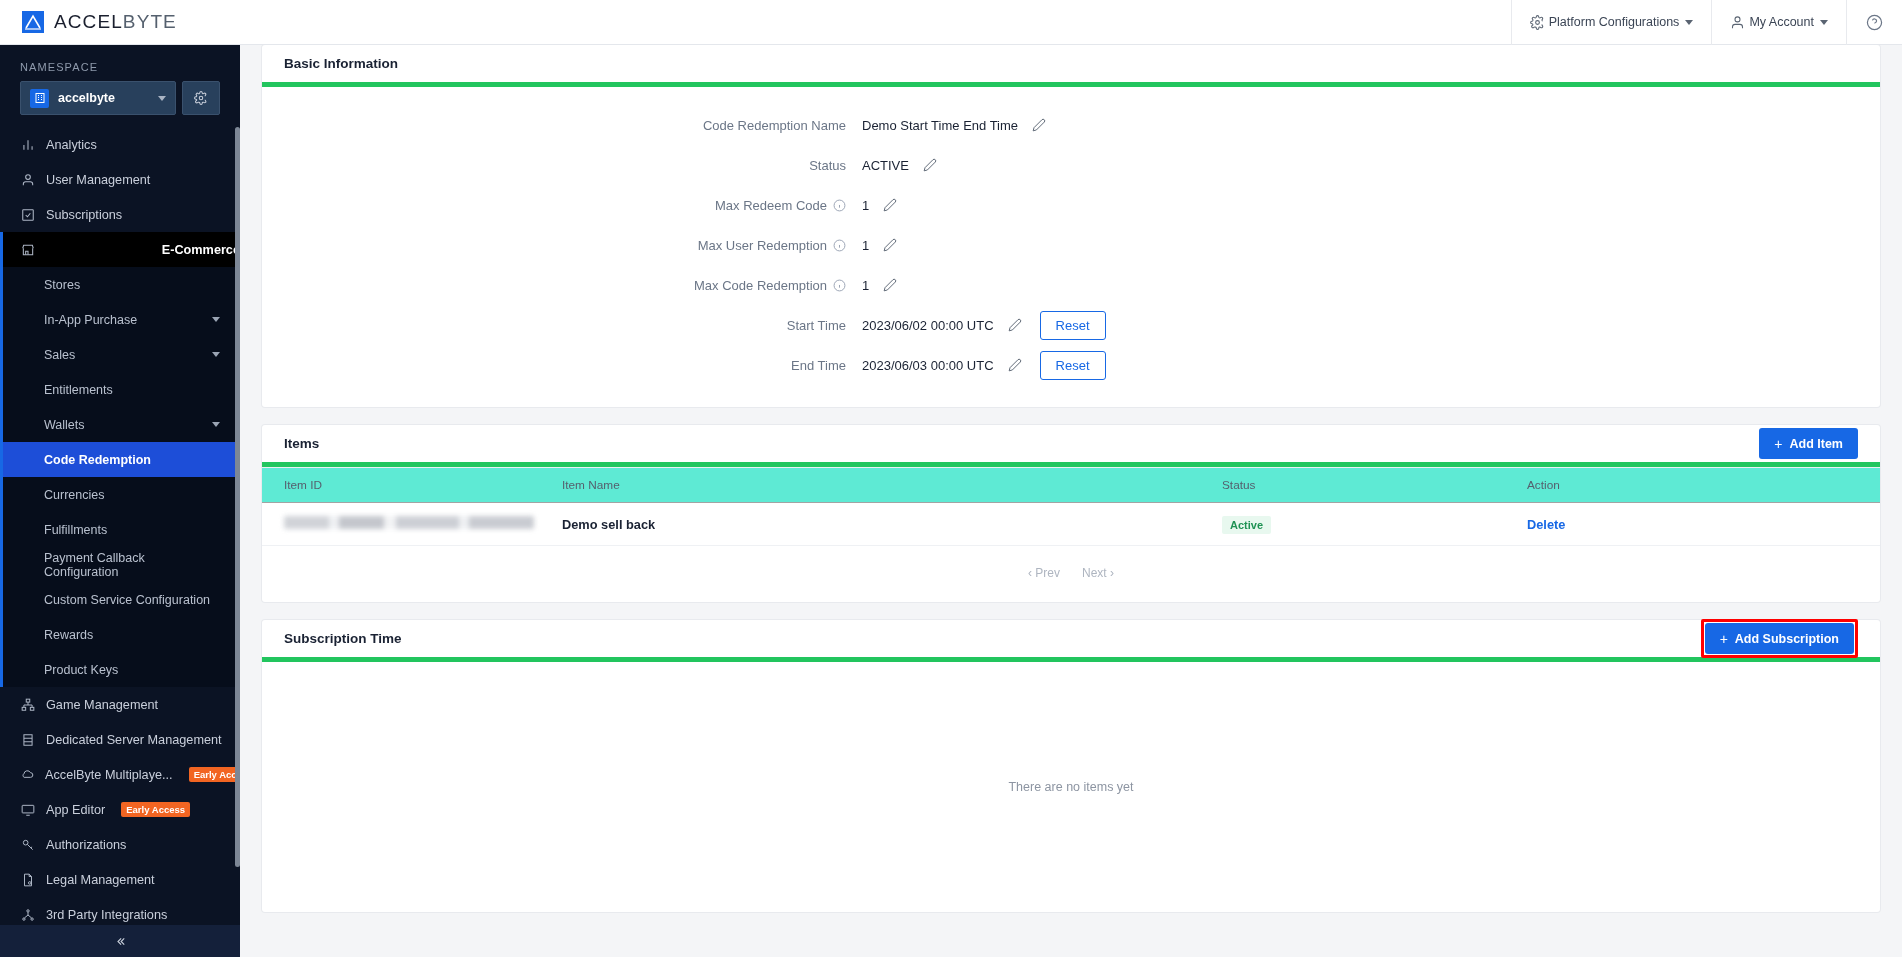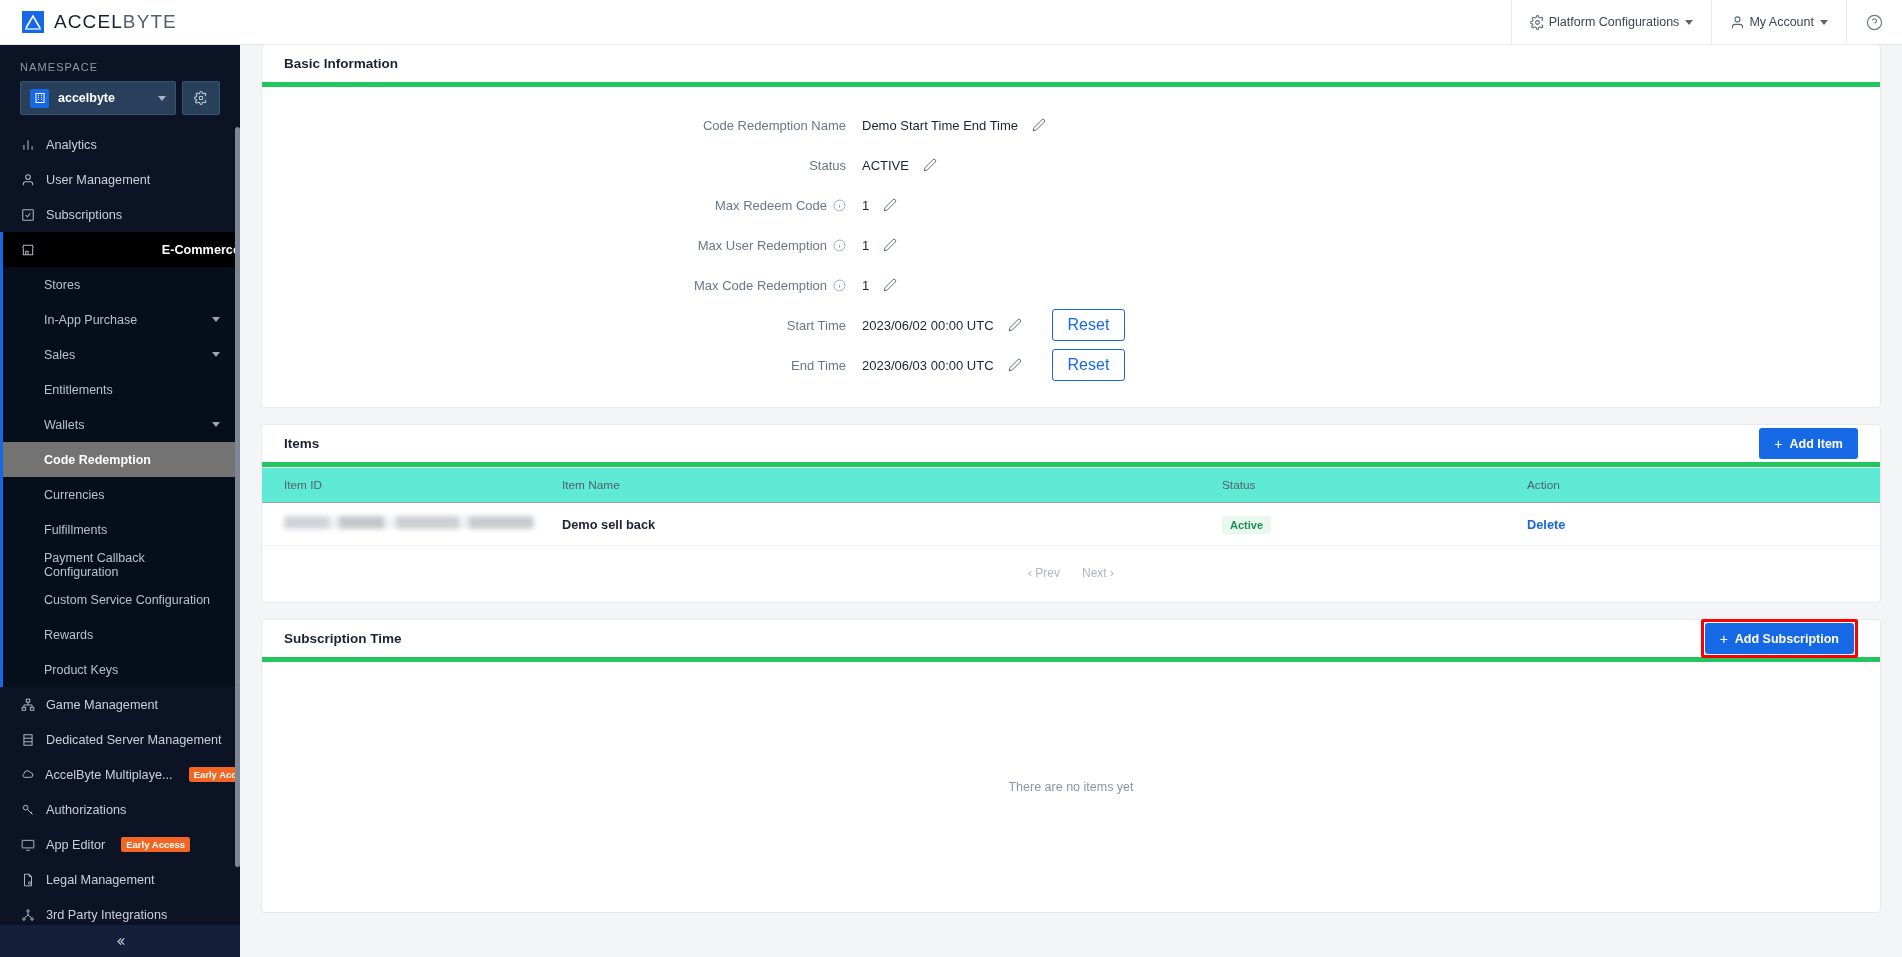--- a/index.html
+++ b/index.html
@@ -164,21 +164,21 @@
     height: 35px;
     padding-left: 44px;
     font-size: 12.5px;
     color: #b9c1cf;
     cursor: pointer;
     position: relative;
     justify-content: space-between;
     padding-right: 20px;
   }
   .sub-item.active {
-    background: #737373;
+    background: #1d4ed8;
     color: #fff;
     font-weight: bold;
     margin-left: 3px;
     padding-left: 41px;
   }
   .sub-caret {
     width: 0; height: 0;
     border-left: 4.5px solid transparent;
     border-right: 4.5px solid transparent;
     border-top: 5px solid #9aa4b4;
@@ -254,25 +254,25 @@
     align-items: center;
     gap: 14px;
   }
   .pencil { cursor: pointer; display: flex; color: #55606e; }
   .info-icon { display:flex; color:#9aa4b4; }
   .btn-reset {
     border: 1px solid #1768e5;
     color: #1768e5;
     background: #fff;
     border-radius: 3px;
-    font-size: 16px;
+    font-size: 13px;
     padding: 6px 15px;
     cursor: pointer;
     font-family: "Liberation Sans", sans-serif;
-    margin-left: 16px;
+    margin-left: 4px;
   }
 
   
   .btn-primary {
     background: #1768e5;
     color: #fff;
     border: none;
     border-radius: 3px;
     font-size: 12.5px;
     font-weight: bold;
@@ -523,35 +523,35 @@
           <svg width="14" height="14" viewBox="0 0 24 24" fill="none" stroke="currentColor" stroke-width="1.7">
               <path d="M18 16a4 4 0 000-8 6 6 0 00-11.3 2A3.5 3.5 0 007 16z"></path>
             </svg>
         </span>
         <span>AccelByte Multiplaye...</span>
         <span class="badge-ea">Early Access</span>
       </div>
       <div class="nav-item">
         <span class="nicon">
           <svg width="14" height="14" viewBox="0 0 24 24" fill="none" stroke="currentColor" stroke-width="1.7">
+              <rect x="2" y="4" width="20" height="13" rx="1"></rect>
+              <line x1="9" y1="21" x2="15" y2="21"></line>
+            </svg>
+        </span>
+        <span>App Editor</span>
+        <span class="badge-ea">Early Access</span>
+      </div>
+      <div class="nav-item">
+        <span class="nicon">
+          <svg width="14" height="14" viewBox="0 0 24 24" fill="none" stroke="currentColor" stroke-width="1.7">
               <circle cx="8" cy="8" r="4"></circle>
               <path d="M11 11l9 9M17 17l2-2"></path>
             </svg>
         </span>
         <span>Authorizations</span>
-      </div>
-      <div class="nav-item">
-        <span class="nicon">
-          <svg width="14" height="14" viewBox="0 0 24 24" fill="none" stroke="currentColor" stroke-width="1.7">
-              <rect x="2" y="4" width="20" height="13" rx="1"></rect>
-              <line x1="9" y1="21" x2="15" y2="21"></line>
-            </svg>
-        </span>
-        <span>App Editor</span>
-        <span class="badge-ea">Early Access</span>
       </div>
       <div class="nav-item">
         <span class="nicon">
           <svg width="14" height="14" viewBox="0 0 24 24" fill="none" stroke="currentColor" stroke-width="1.7">
               <path d="M14 2H6v20h12V6z"></path>
               <path d="M14 2v4h4"></path>
               <circle cx="15" cy="17" r="2.2"></circle>
             </svg>
         </span>
         <span>Legal Management</span>

